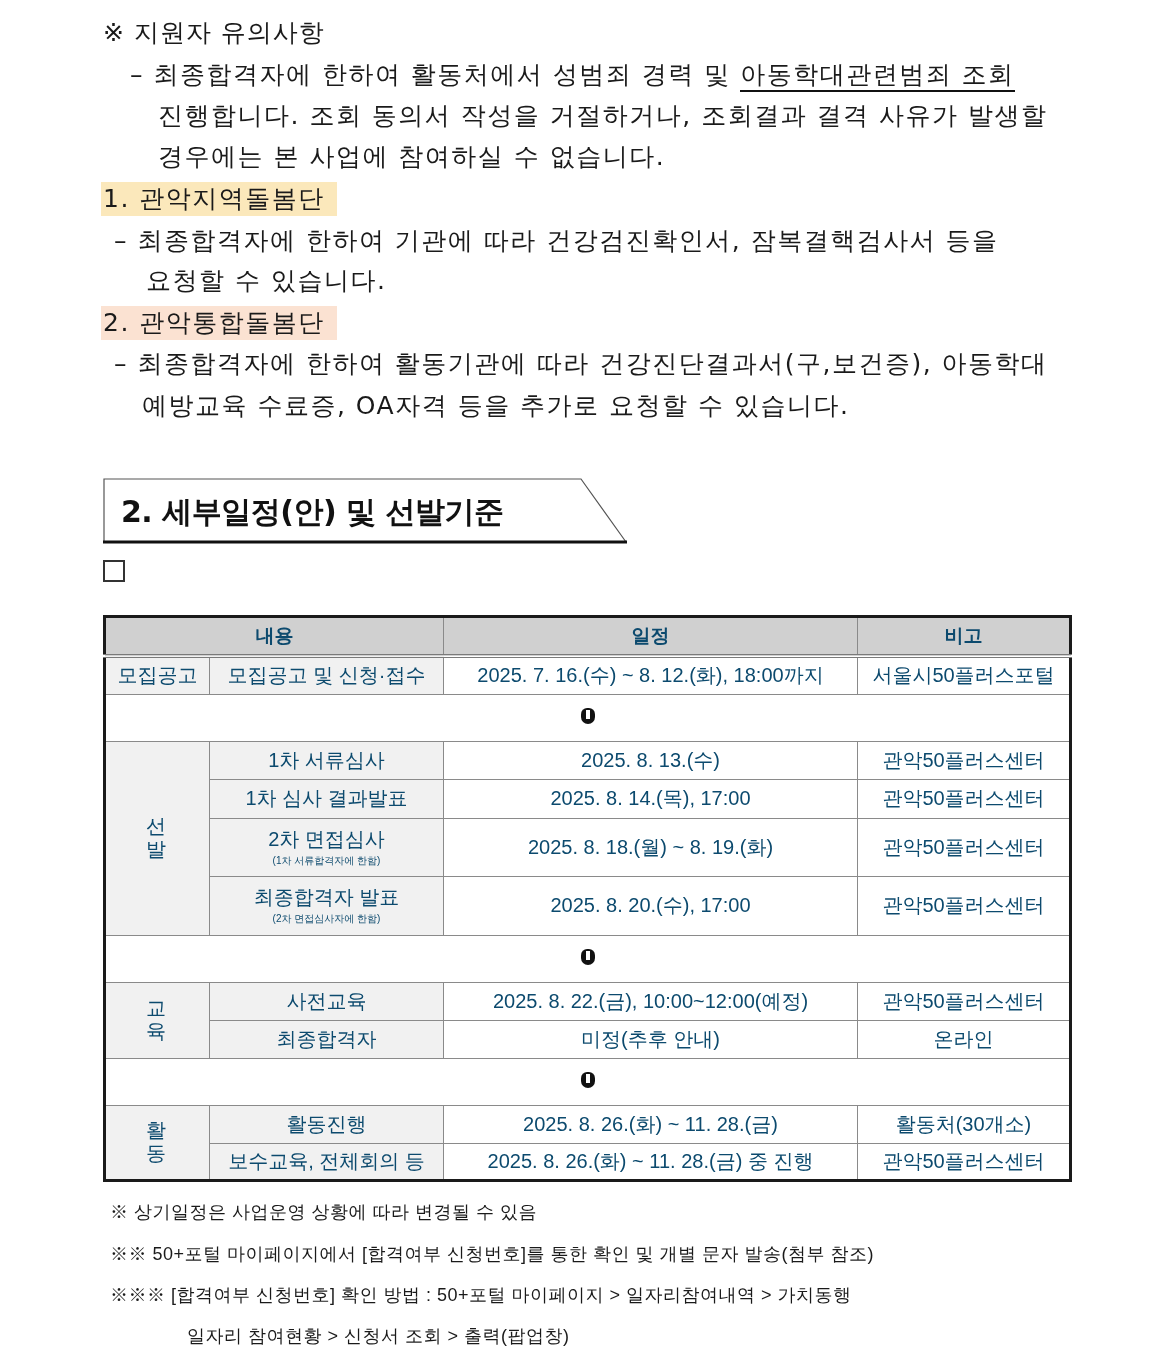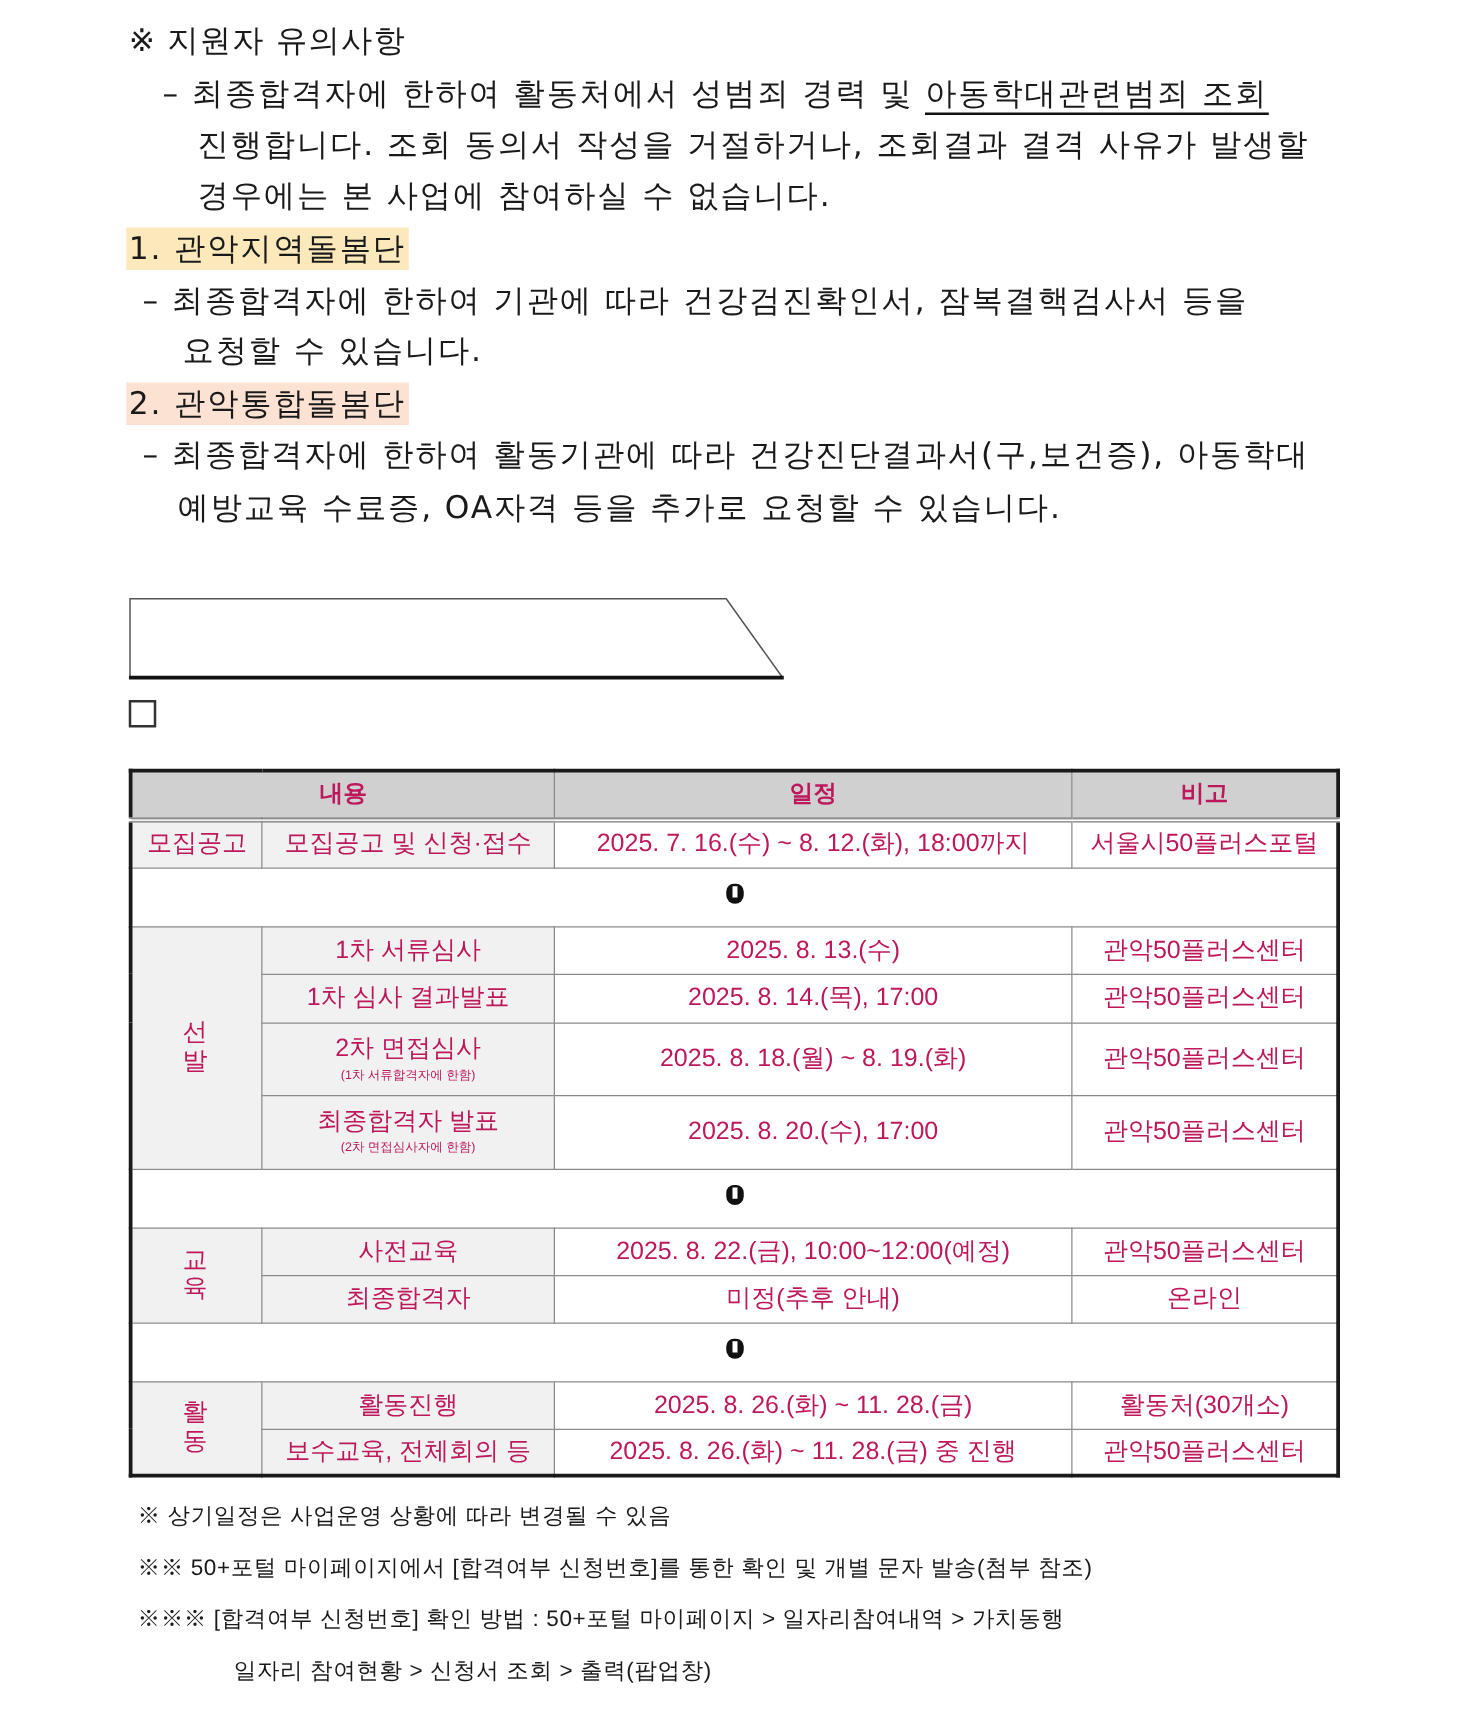--- a/index.html
+++ b/index.html
@@ -5,21 +5,21 @@
     html, body { margin: 0; padding: 0; background: #ffffff; }
     body {
       width: 1170px; height: 1368px; position: relative; overflow: hidden;
       font-family: "DejaVu Sans", "Liberation Sans", sans-serif;
       color: #1a1a1a;
     }
     .abs { position: absolute; }
     .txt { font-size: 25px; letter-spacing: 1.5px; white-space: nowrap; line-height: 1; }
     .notice-title { left: 103px; top: 20px; font-size: 25px; letter-spacing: 1px; }
     .underline { border-bottom: 2px solid #111; padding-bottom: 1px; margin-top: 32px; }
-    .hl { padding: 2px 2px 3px 2px; }
+    .hl { padding: 2px 12px 3px 2px; }
     .hl1 { background: #fbe8bb; }
     .hl2 { background: #fbe2d2; }
 
     
     .banner {
       position: absolute; left: 103px; top: 478px; width: 524px; height: 66px;
     }
     .banner svg { position: absolute; left: 0; top: 0; }
     .banner-title {
       position: absolute; left: 18px; top: 14px;
@@ -30,21 +30,21 @@
     .checkbox {
       display: inline-block; width: 22px; height: 22px; border: 2px solid #333; margin-right: 17px; box-sizing: border-box;
     }
 
     
     table.sched {
       position: absolute; left: 103px; top: 615px; width: 966px;
       border-collapse: collapse; table-layout: fixed;
       border: 3px solid #1a1a1a;
       font-family: "Liberation Sans", sans-serif;
-      font-size: 20px; color: #be185d;
+      font-size: 20px; color: #0c4a6e;
     }
     table.sched td, table.sched th {
       border: 1px solid #8a8a8a; text-align: center; padding: 0; line-height: 1.15;
     }
     table.sched th {
       background: #d0d0d0; font-family: "DejaVu Serif", serif; font-weight: bold; font-size: 19px;
       height: 36px; border-bottom: 4px double #7a7a7a;
     }
     td.cat { background: #f1f1f1; font-size: 20px; }
     td.cat-spaced { background: #f1f1f1; letter-spacing: 45px; padding-left: 40px !important; font-size: 20px; }
@@ -82,20 +82,21 @@
   <span class="hl hl2">2. 관악통합돌봄단</span>
 </div>
 <div class="abs txt" style="left:114px; top:351px;">– 최종합격자에 한하여 활동기관에 따라 건강진단결과서(구,보건증), 아동학대</div>
 <div class="abs txt" style="left:142px; top:393px;">예방교육 수료증, OA자격 등을 추가로 요청할 수 있습니다.</div>
 
 <div class="banner">
   <svg width="526" height="68" viewBox="0 0 526 68">
     <polyline points="1,64 1,1 478,1 523,64" fill="none" stroke="#555" stroke-width="1.2"></polyline>
     <line x1="0" y1="64" x2="524" y2="64" stroke="#111" stroke-width="3"></line>
   </svg>
+  <div class="banner-title">2. 세부일정(안) 및 선발기준</div>
 </div>
 
 <div class="abs sub-title">
   <span class="checkbox"></span>
 </div>
 
 <table class="sched">
   <colgroup>
     <col style="width:105px">
     <col style="width:234px">

